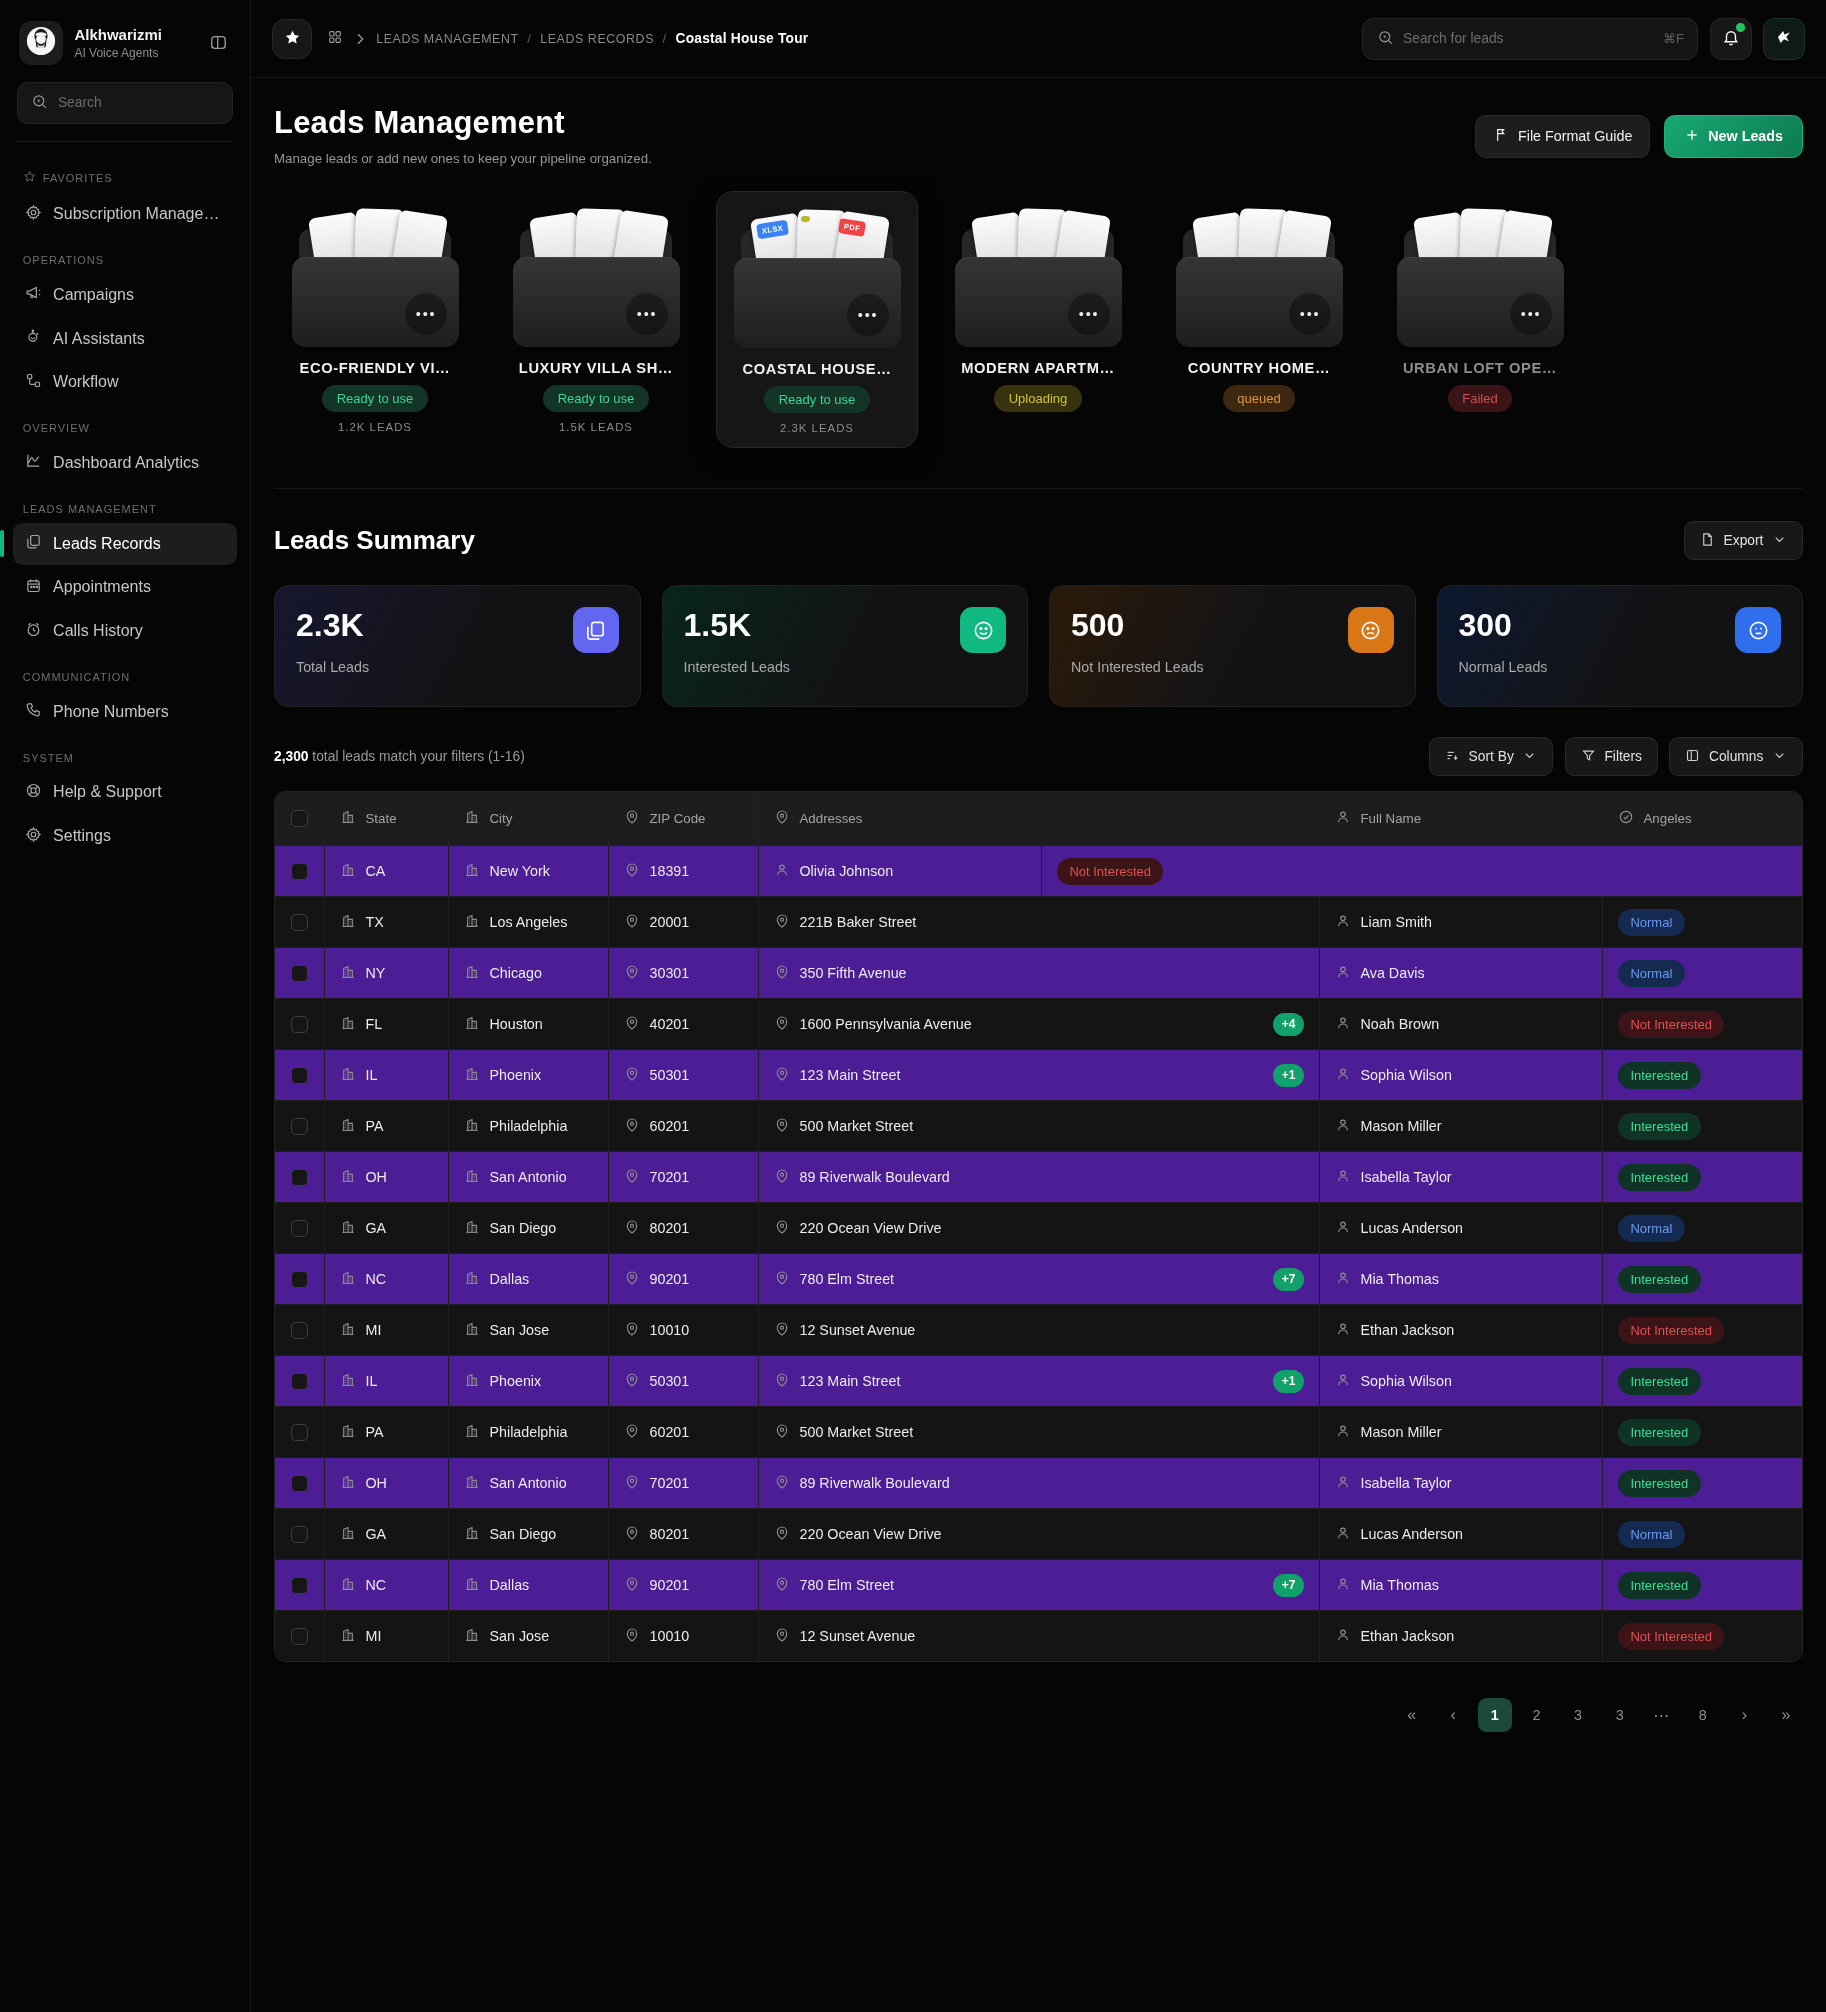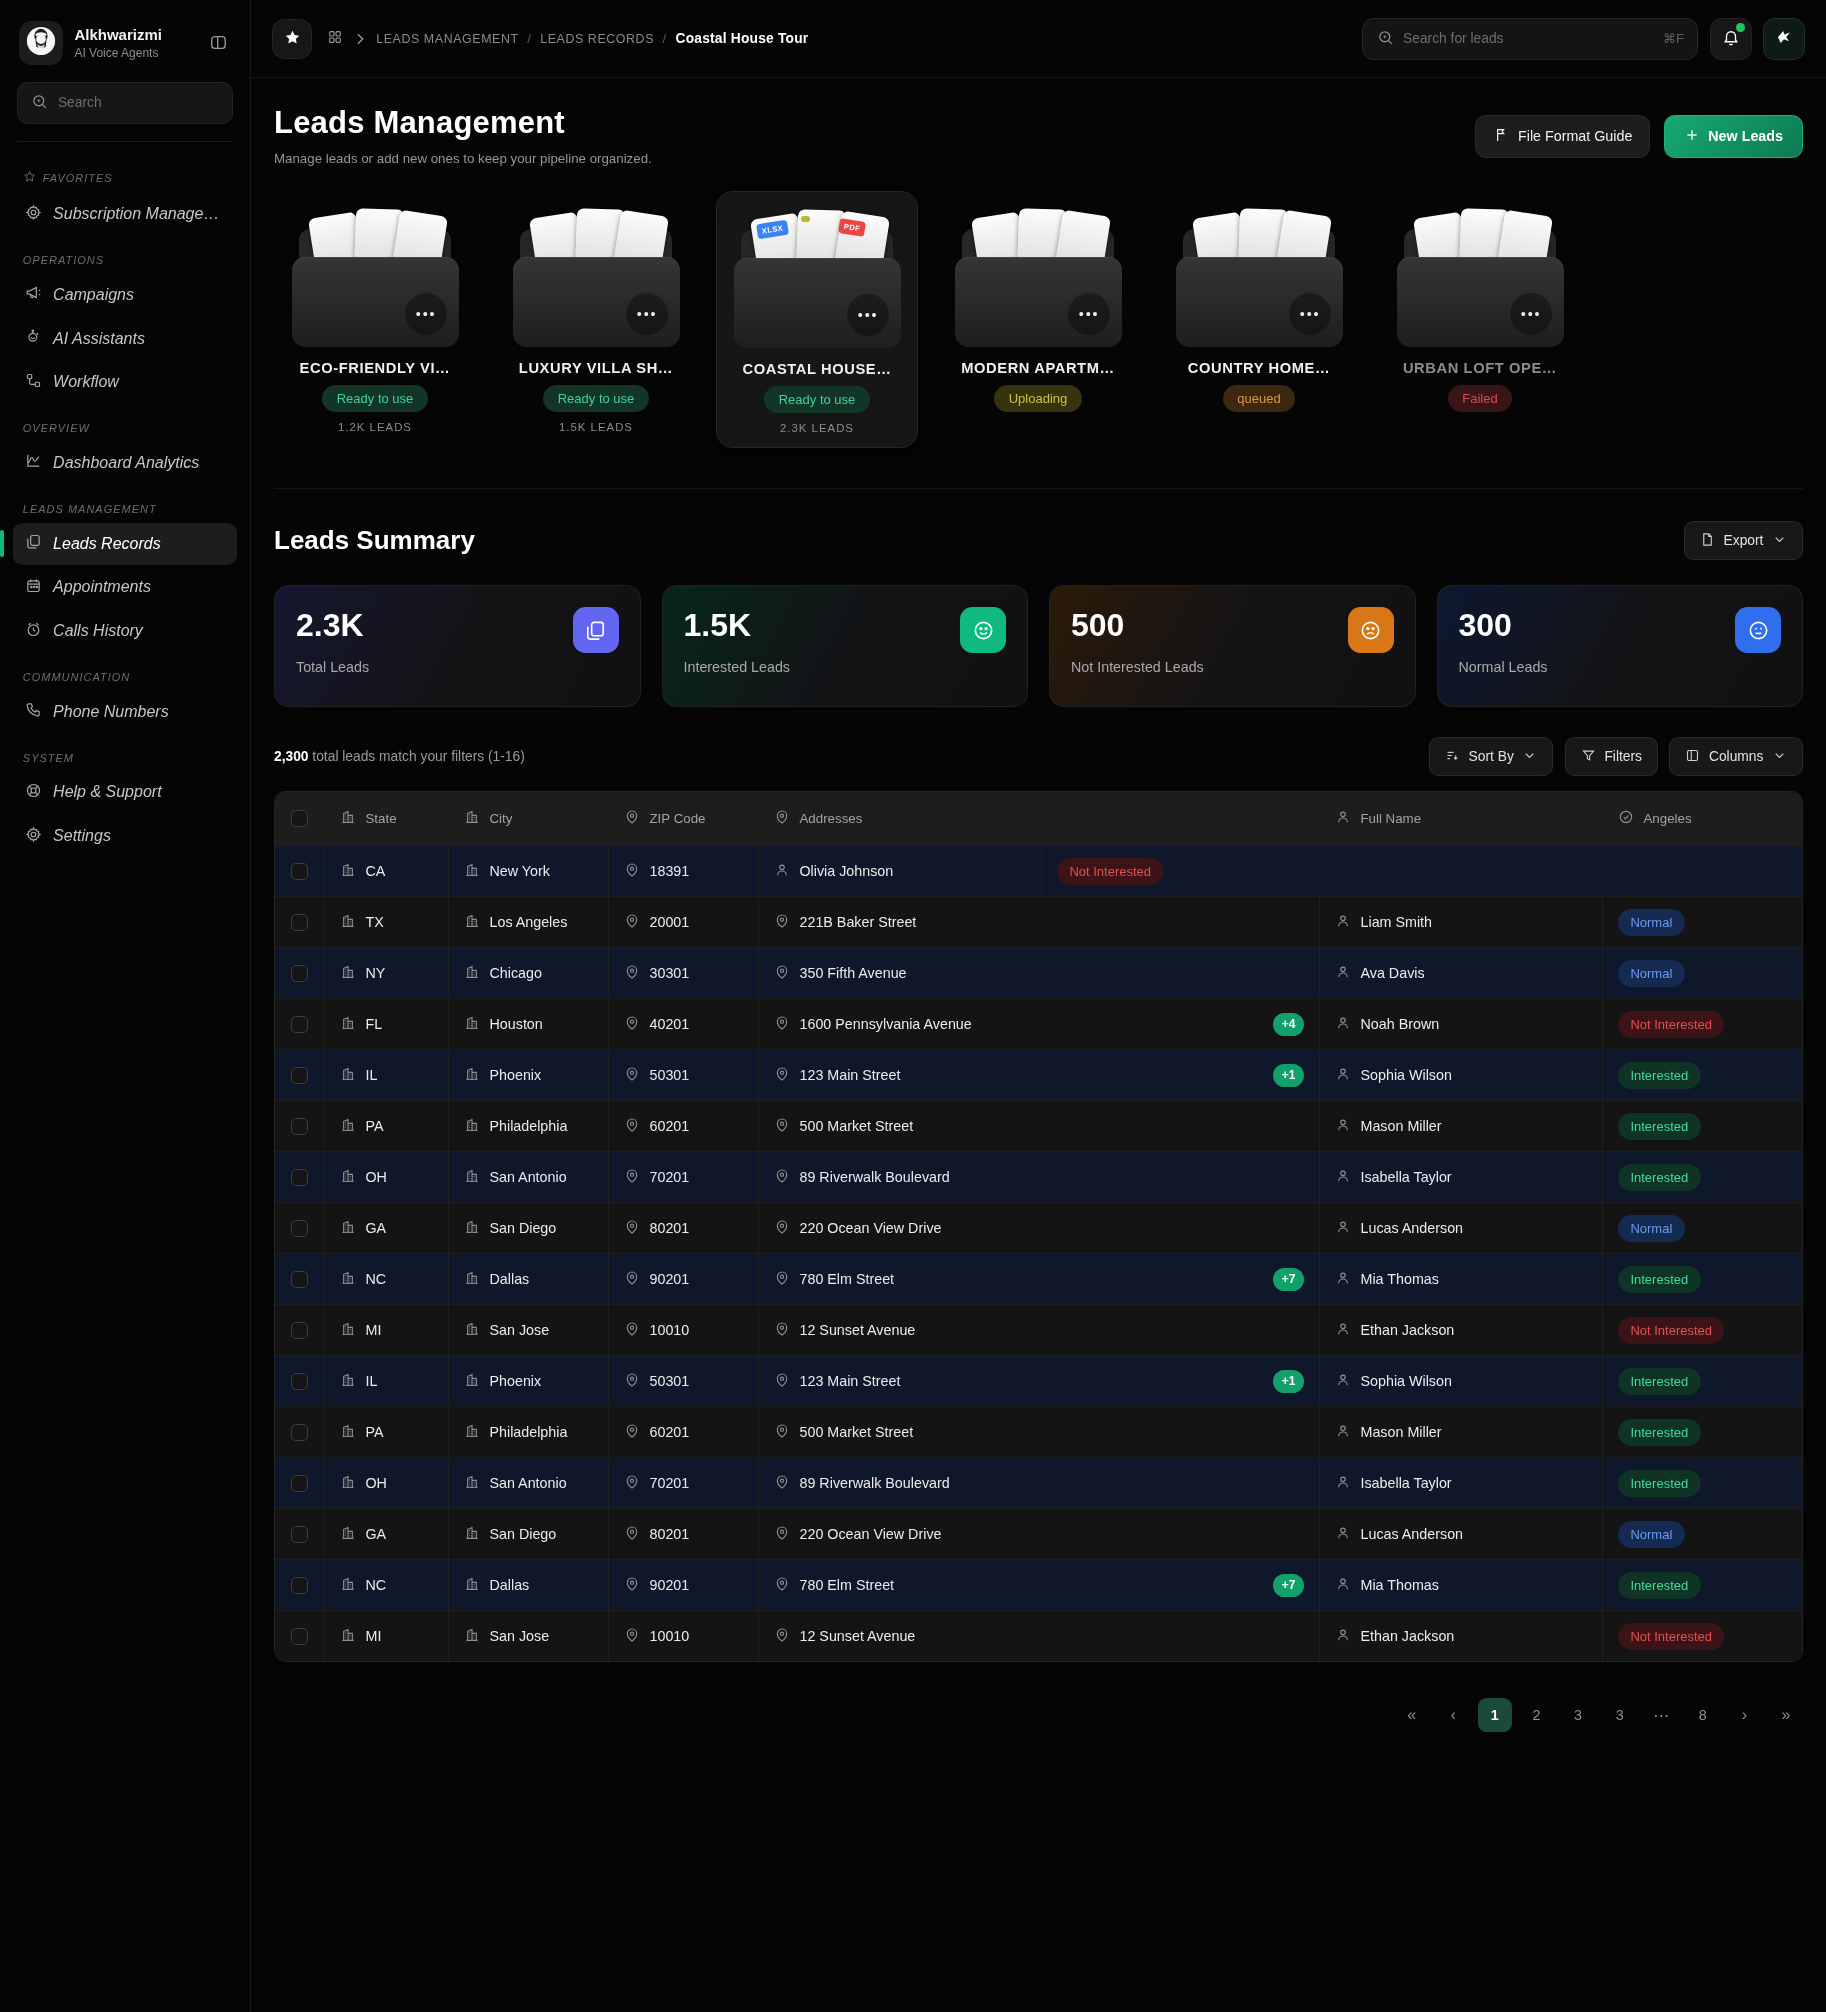--- a/index.html
+++ b/index.html
@@ -13,21 +13,21 @@
   .ws-avatar { width:44px; height:44px; border-radius:12.4px; background:#1c1c1c; display:flex; align-items:center; justify-content:center; flex:0 0 44px; }
   .ws-meta { flex:1; min-width:0; }
   .ws-name { font-size:15px; font-weight:700; color:#f2f2f2; }
   .ws-sub { font-size:12px; color:#8d8d8d; margin-top:2.9px; }
   .ws-collapse { color:#9a9a9a; width:25px; height:25px; display:flex; align-items:center; justify-content:center; cursor:pointer; }
   .side-search { display:flex; align-items:center; gap:9.5px; background:#161616; border:1px solid #242424; border-radius:10.5px; height:42px; padding:0 13.3px; margin:1.9px 3.8px 17px 3.8px; }
   .side-search svg, .topbar-search svg { width:17px; height:17px; }
   .side-search input { background:transparent; border:0; outline:0; color:#ddd; font-size:13.8px; width:100%; font-family:inherit; }
   input::placeholder { color:#6d6d6d; }
   .side-div { height:1px; background:#1d1d1d; margin:0 3.8px 9.5px 3.8px; }
-  .nav-section { margin:13.3px 0 3.8px 0;font-style:italic; }
+  .nav-section { margin:13.3px 0 3.8px 0; }
   .nav-label { display:flex; align-items:center; gap:6.7px; font-size:11px; letter-spacing:1px; color:#6e6e6e; padding:5.7px 9.5px; text-transform:uppercase; }
   .nav-label svg { width:13.3px; height:13.3px; }
   .nav-item { position:relative; display:flex; align-items:center; gap:11.4px; padding:10.5px 11.4px; margin:1.9px 0; border-radius:9.5px; color:#c7c7c7; font-size:16px; cursor:pointer;text-align:right; }
   .nav-item svg { width:17px; height:17px; color:#a5a5a5; }
   .nav-item.active { background:#1d1d1d; color:#ffffff; }
   .nav-item.active::before { content:""; position:absolute; left:-13.3px; top:7.6px; bottom:7.6px; width:3.8px; border-radius:3.8px; background:#10b981; }
 
   
   .main { flex:1; display:flex; flex-direction:column; min-width:0; }
   .topbar { height:78px; flex:0 0 78px; display:flex; align-items:center; gap:15px; padding:0 21px; border-bottom:1px solid #161616; }
@@ -96,21 +96,21 @@
   .result-line b { color:#fff; font-weight:700; }
   .ctl-btns { margin-left:auto; display:flex; gap:11.4px; }
   .ctl-btn { display:flex; align-items:center; gap:8.6px; background:#181818; border:1px solid #2a2a2a; color:#e3e3e3; border-radius:9.5px; padding:9.5px 15px; font-size:13.8px; cursor:pointer; }
   .ctl-btn svg { width:15px; height:15px; color:#cfcfcf; }
 
   
   .table { margin-top:15px; border:1px solid #242424; border-radius:11.4px; overflow:hidden; }
   .trow { display:flex; align-items:stretch; }
   .thead { background:#1d1d1d; }
   .thead .cell { color:#a3a3a3; font-size:13.3px; height:53px; }
-  .tbody .trow { border-top:1px solid #1e1e1e; background:#0f172a; }
+  .tbody .trow { border-top:1px solid #1e1e1e; background:#4c1d95; }
   .tbody .trow:nth-child(even) { background:#141414; }
   .cell { display:flex; align-items:center; gap:9.5px; padding:0 15px; height:50px; border-left:1px solid #1f1f1f; font-size:14.3px; color:#ececec; min-width:0; }
   .cell:first-child { border-left:0; }
   .cell svg { width:16px; height:16px; color:#8f8f8f; flex:0 0 16px; }
   .c-check { width:49px; flex:0 0 49px; justify-content:center; padding:0; }
   .c-state { width:124px; flex:0 0 124px; }
   .c-city { width:160px; flex:0 0 160px; }
   .c-zip { width:150px; flex:0 0 150px; }
   .c-addr { flex:1; }
   .c-name { width:283px; flex:0 0 283px; }

